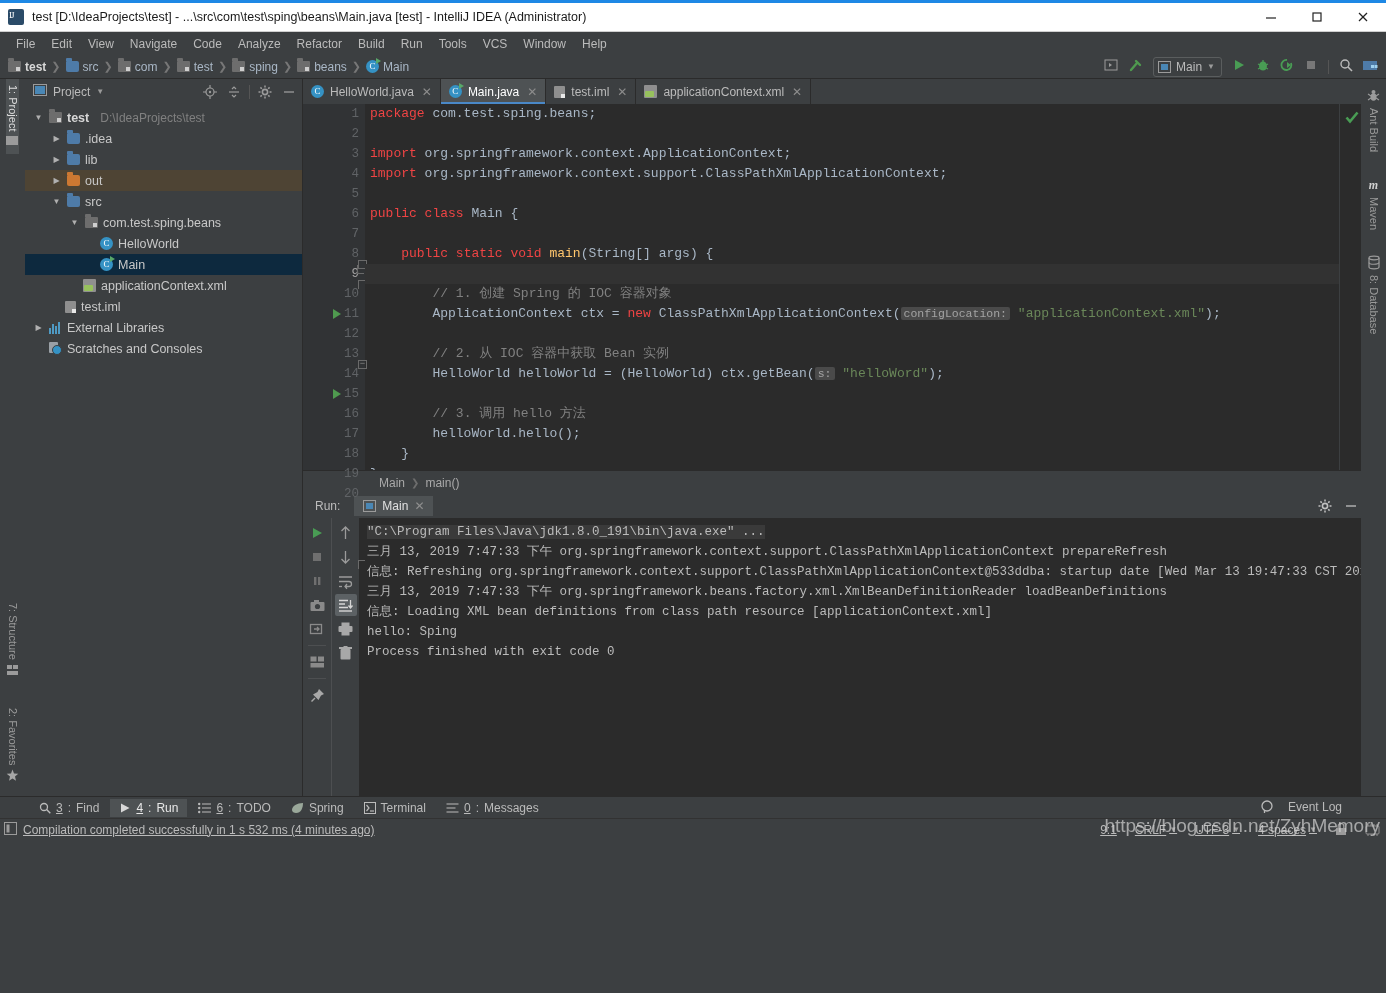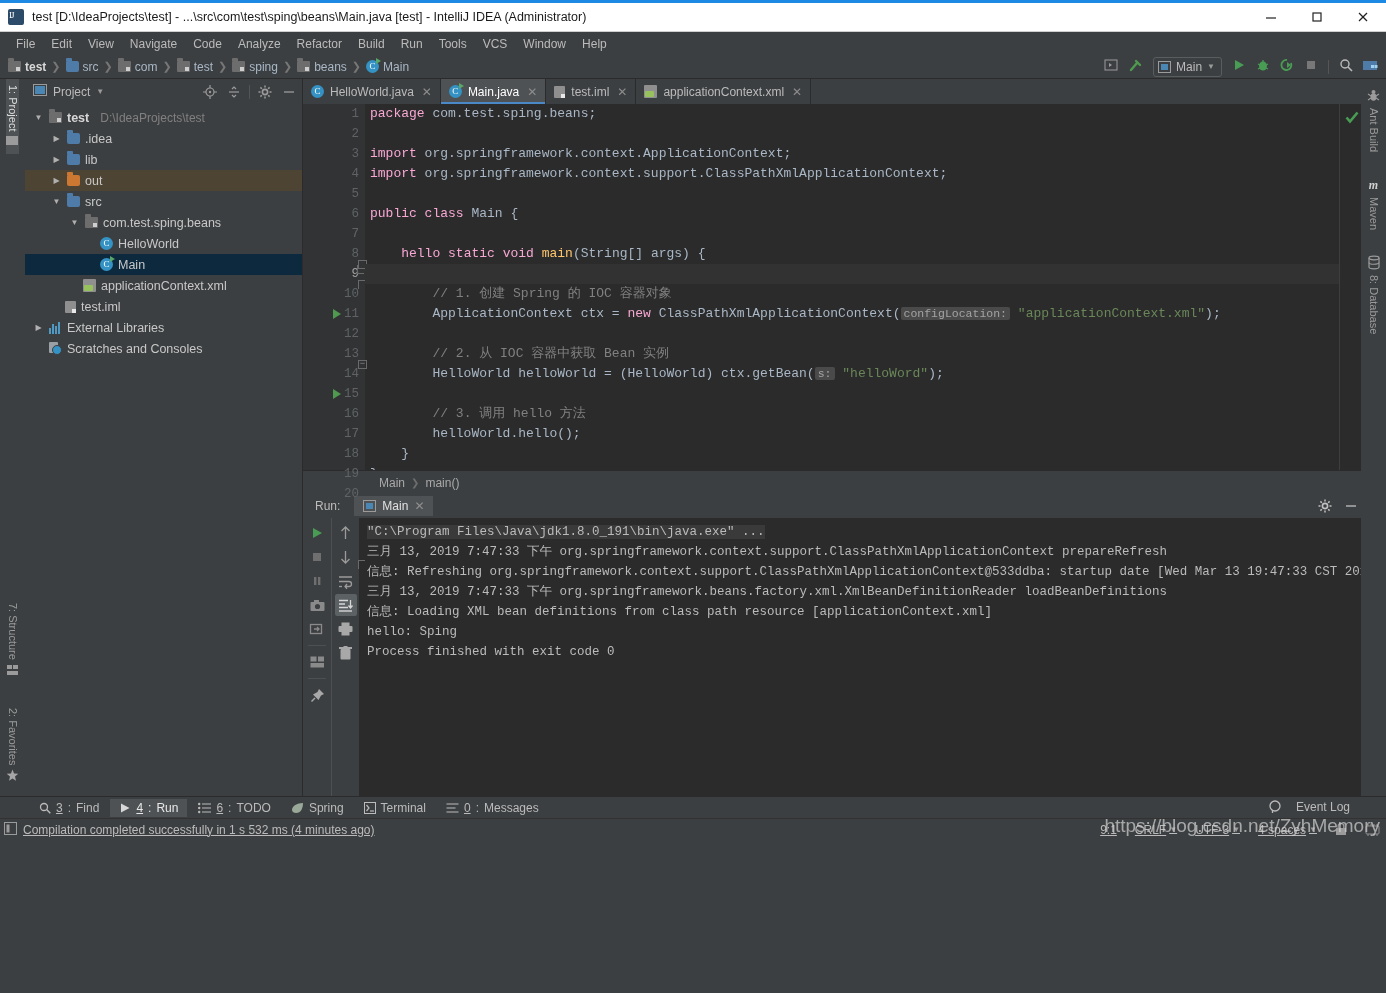--- a/index.html
+++ b/index.html
@@ -118,21 +118,21 @@
   .fold.endb span{ border:none; width:9px; height:9px; position:relative;}
   .fold.endb span:before{content:"";position:absolute;left:0;top:0;width:1px;height:9px;background:#6a6a6a;}
   .fold.endb span:after{content:"";position:absolute;left:0;top:0;width:7px;height:1px;background:#6a6a6a;}
   .fold.endt span:before{content:"";position:absolute;left:0;bottom:0;width:1px;height:9px;background:#6a6a6a;}
   .fold.endt span:after{content:"";position:absolute;left:0;bottom:0;width:7px;height:1px;background:#6a6a6a;}
 
   .code { flex:1 1 auto; position:relative; overflow:hidden; }
   .code .line { height:20px; line-height:20px; white-space:pre;
                 font-family:"Liberation Mono", monospace; font-size:13px; color:#a9b7c6; padding-left:5px;}
   .code .line.cur { background:#323232; }
-  .kw { color:#f9a8d4; }
+  .kw { color:#ef4444; }
   .str { color:#6a8759; }
   .cmt { color:#808080; }
   .fn { color:#ffc66d; }
   .hint { background:#4a4a4a; color:#a3a3a3; border-radius:2px; padding:0 3px; font-size:11.5px;}
 
   .markerbar { width:22px; flex:0 0 22px; background:#2b2b2b; border-left:1px solid #3c3f41; position:relative;}
   .check { position:absolute; top:7px; left:5px; color:#499c54; font-size:13px; }
 
   .brcrumb-bar { height:24px; background:#3c3f41; display:flex; align-items:center;
                  padding-left:76px; gap:6px; flex:0 0 24px; border-top:1px solid #2b2b2b;}
@@ -165,21 +165,21 @@
   .toolwin-bar { height:22px; background:#3c3f41; display:flex; align-items:center;
                  flex:0 0 22px; padding-left:30px; gap:2px; border-top:1px solid #2b2b2b;}
   .tw { display:flex; align-items:center; gap:5px; padding:2px 9px; color:#bbbbbb; font-size:12px;}
   .tw.active { background:#4e5254; color:#e8e8e8; }
   .statusbar { height:22px; background:#3c3f41; display:flex; align-items:center;
                flex:0 0 22px; padding-left:4px; gap:6px; border-top:1px solid #323232;text-decoration:underline;}
   .statusbar .msg { color:#bbbbbb; font-size:12px; }
   .statusbar .sp { flex:1 1 auto; }
   .st-item { color:#bbbbbb; font-size:12px; padding:0 6px; display:flex; align-items:center; gap:3px;}
   .caret { font-size:8px; color:#9b9b9b; }
-  .evlog { position:absolute; right:36px; bottom:26px; display:flex; align-items:center; gap:14px;
+  .evlog { position:absolute; right:44px; bottom:26px; display:flex; align-items:center; gap:14px;
            color:#bbbbbb; font-size:12px; }
 
   .watermark { position:absolute; right:6px; bottom:3px; color:#cfcfcf; opacity:.72;
                font-size:19px; white-space:nowrap; font-family:"Liberation Sans", sans-serif; }
 
   svg { overflow:visible; }
 </style>
 </head>
 <body>
 
@@ -521,21 +521,21 @@
         </div>
 
         <div class="code">
           <div class="line"><span class="kw">package</span> com.test.sping.beans;</div>
           <div class="line"></div>
           <div class="line"><span class="kw">import</span> org.springframework.context.ApplicationContext;</div>
           <div class="line"><span class="kw">import</span> org.springframework.context.support.ClassPathXmlApplicationContext;</div>
           <div class="line"></div>
           <div class="line"><span class="kw">public class</span> Main {</div>
           <div class="line"></div>
-          <div class="line">    <span class="kw">hello static void</span> <span class="fn">main</span>(String[] args) {</div>
+          <div class="line">    <span class="kw">public static void</span> <span class="fn">main</span>(String[] args) {</div>
           <div class="line cur"></div>
           <div class="line">        <span class="cmt">// 1. 创建 Spring 的 IOC 容器对象</span></div>
           <div class="line">        ApplicationContext ctx = <span class="kw">new</span> ClassPathXmlApplicationContext(<span class="hint">configLocation:</span> <span class="str">"applicationContext.xml"</span>);</div>
           <div class="line"></div>
           <div class="line">        <span class="cmt">// 2. 从 IOC 容器中获取 Bean 实例</span></div>
           <div class="line">        HelloWorld helloWorld = (HelloWorld) ctx.getBean(<span class="hint">s:</span> <span class="str">"helloWord"</span>);</div>
           <div class="line"></div>
           <div class="line">        <span class="cmt">// 3. 调用 hello 方法</span></div>
           <div class="line">        helloWorld.hello();</div>
           <div class="line">    }</div>

